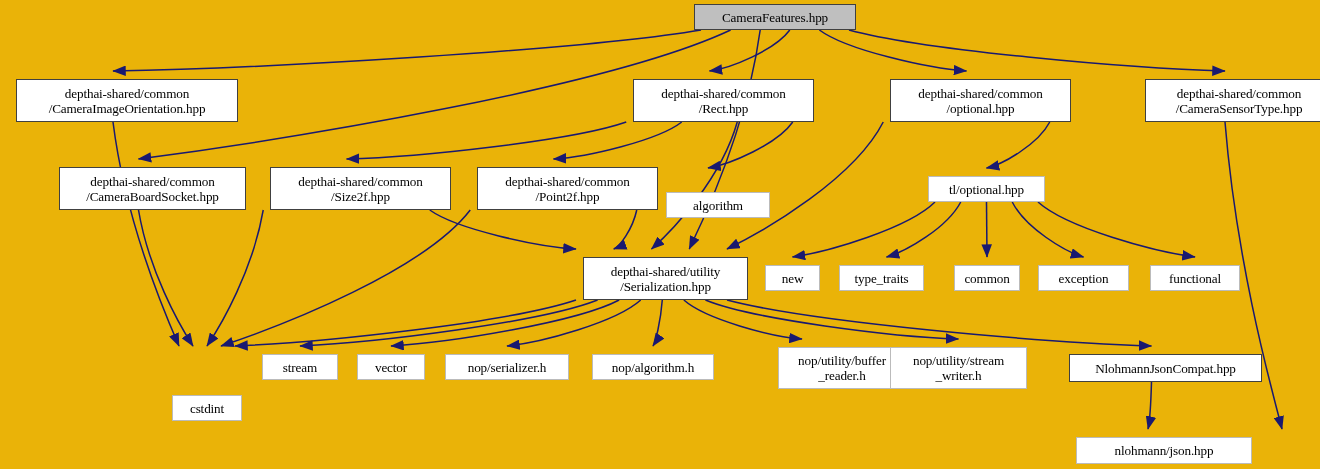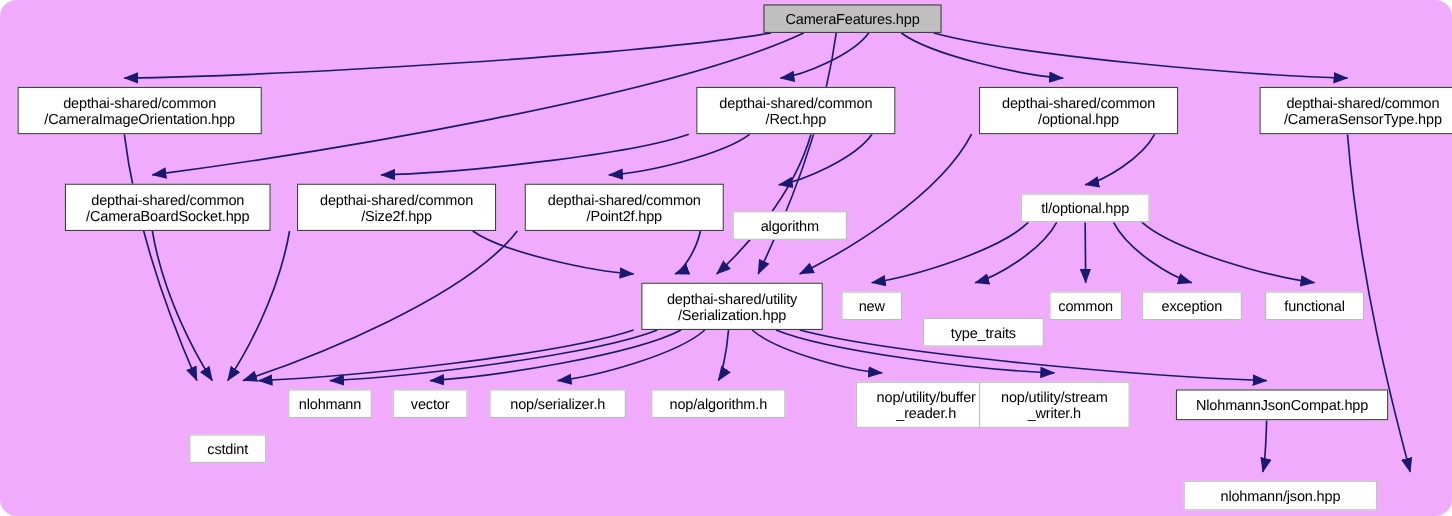--- a/index.html
+++ b/index.html
@@ -4,24 +4,23 @@
 <style>
   html, body {
     margin: 0;
     padding: 0;
     background: #ffffff;
   }
   #graph-root {
     position: relative;
     width: 1320px;
     height: 469px;
-    background: #f0abfc;
-    font-family: Liberation Sans, sans-serif;
+    background: #eab308;
+    font-family: Liberation Serif, serif;
     overflow: hidden;
-    border-radius: 15px;
   }
   svg#edges {
     position: absolute;
     left: 0;
     top: 0;
     width: 1320px;
     height: 469px;
     pointer-events: none;
   }
   .node {
@@ -111,26 +110,26 @@
 /CameraBoardSocket.hpp</div>
       <div class="node proj" style="left: 256px; top: 167px; width: 181px; height: 43px;">depthai-shared/common
 /Size2f.hpp</div>
       <div class="node proj" style="left: 463px; top: 167px; width: 181px; height: 43px;">depthai-shared/common
 /Point2f.hpp</div>
       <div class="node sys" style="left: 666px; top: 192px; width: 104px; height: 26px;">algorithm</div>
       <div class="node sys" style="left: 928px; top: 176px; width: 117px; height: 26px;">tl/optional.hpp</div>
       <div class="node proj" style="left: 569px; top: 257px; width: 165px; height: 43px;">depthai-shared/utility
 /Serialization.hpp</div>
       <div class="node sys" style="left: 765px; top: 265px; width: 55px; height: 26px;">new</div>
-      <div class="node sys" style="left: 839px; top: 265px; width: 110px; height: 26px; margin-top: 24px;">type_traits</div>
+      <div class="node sys" style="left: 839px; top: 265px; width: 85px; height: 26px;">type_traits</div>
       <div class="node sys" style="left: 954px; top: 265px; width: 66px; height: 26px;">common</div>
       <div class="node sys" style="left: 1038px; top: 265px; width: 91px; height: 26px;">exception</div>
       <div class="node sys" style="left: 1150px; top: 265px; width: 90px; height: 26px;">functional</div>
       <div class="node sys" style="left: 172px; top: 354px; width: 70px; height: 26px; margin-top: 41px;">cstdint</div>
-      <div class="node sys" style="left: 262px; top: 354px; width: 76px; height: 26px;">nlohmann</div>
+      <div class="node sys" style="left: 262px; top: 354px; width: 76px; height: 26px;">stream</div>
       <div class="node sys" style="left: 357px; top: 354px; width: 68px; height: 26px;">vector</div>
       <div class="node sys" style="left: 445px; top: 354px; width: 124px; height: 26px;">nop/serializer.h</div>
       <div class="node sys" style="left: 592px; top: 354px; width: 122px; height: 26px;">nop/algorithm.h</div>
       <div class="node sys" style="left: 765px; top: 347px; width: 128px; height: 42px; margin-left: 13px;">nop/utility/buffer
 _reader.h</div>
       <div class="node sys" style="left: 890px; top: 347px; width: 137px; height: 42px;">nop/utility/stream
 _writer.h</div>
       <div class="node proj" style="left: 1055px; top: 354px; width: 193px; height: 28px;">NlohmannJsonCompat.hpp</div>
       <div class="node sys" style="left: 1076px; top: 437px; width: 176px; height: 27px;">nlohmann/json.hpp</div>
     </div>

